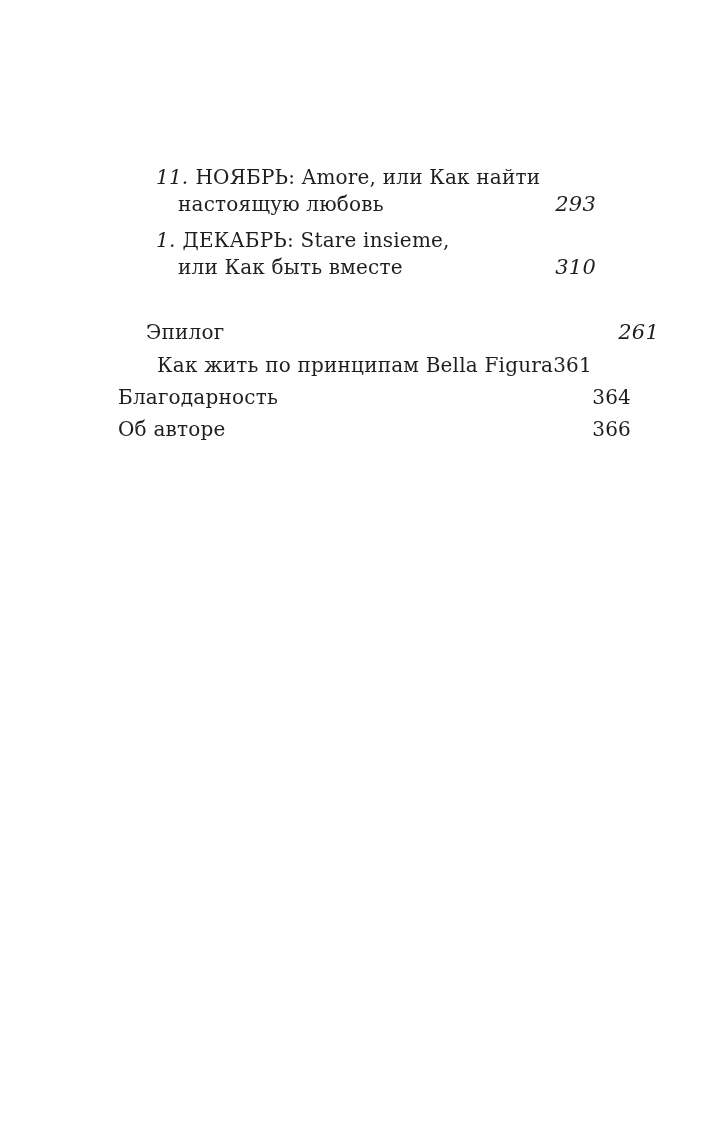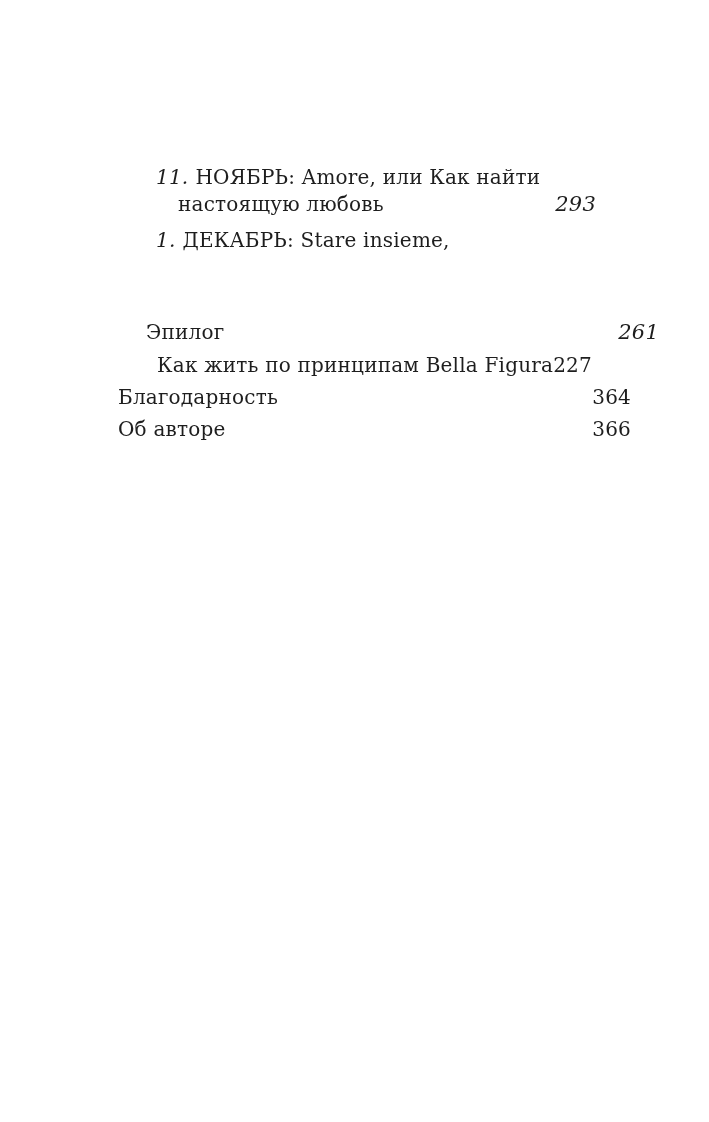--- a/index.html
+++ b/index.html
@@ -69,28 +69,32 @@
     <span class="chap-num">11.</span><span>НОЯБРЬ: Amore, или Как найти</span>
   </div>
   <div class="line chap-line2 t11-l2">
     <span>настоящую любовь</span>
     <span class="pagenum-italic">293</span>
   </div>
 
   <div class="line chap-line1 t12-l1">
     <span class="chap-num">1.</span><span>ДЕКАБРЬ: Stare insieme,</span>
   </div>
+  <div class="line chap-line2 t12-l2">
+    <span>или Как быть вместе</span>
+    <span class="pagenum-italic">310</span>
+  </div>
 
   <div class="line plain-row r1">
     <span>Эпилог</span>
     <span class="pagenum-italic">261</span>
   </div>
   <div class="line plain-row r2">
     <span>Как жить по принципам Bella Figura</span>
-    <span class="pagenum-upright">227</span>
+    <span class="pagenum-upright">361</span>
   </div>
   <div class="line plain-row r3">
     <span>Благодарность</span>
     <span class="pagenum-upright">364</span>
   </div>
   <div class="line plain-row r4">
     <span>Об авторе</span>
     <span class="pagenum-upright">366</span>
   </div>
 

